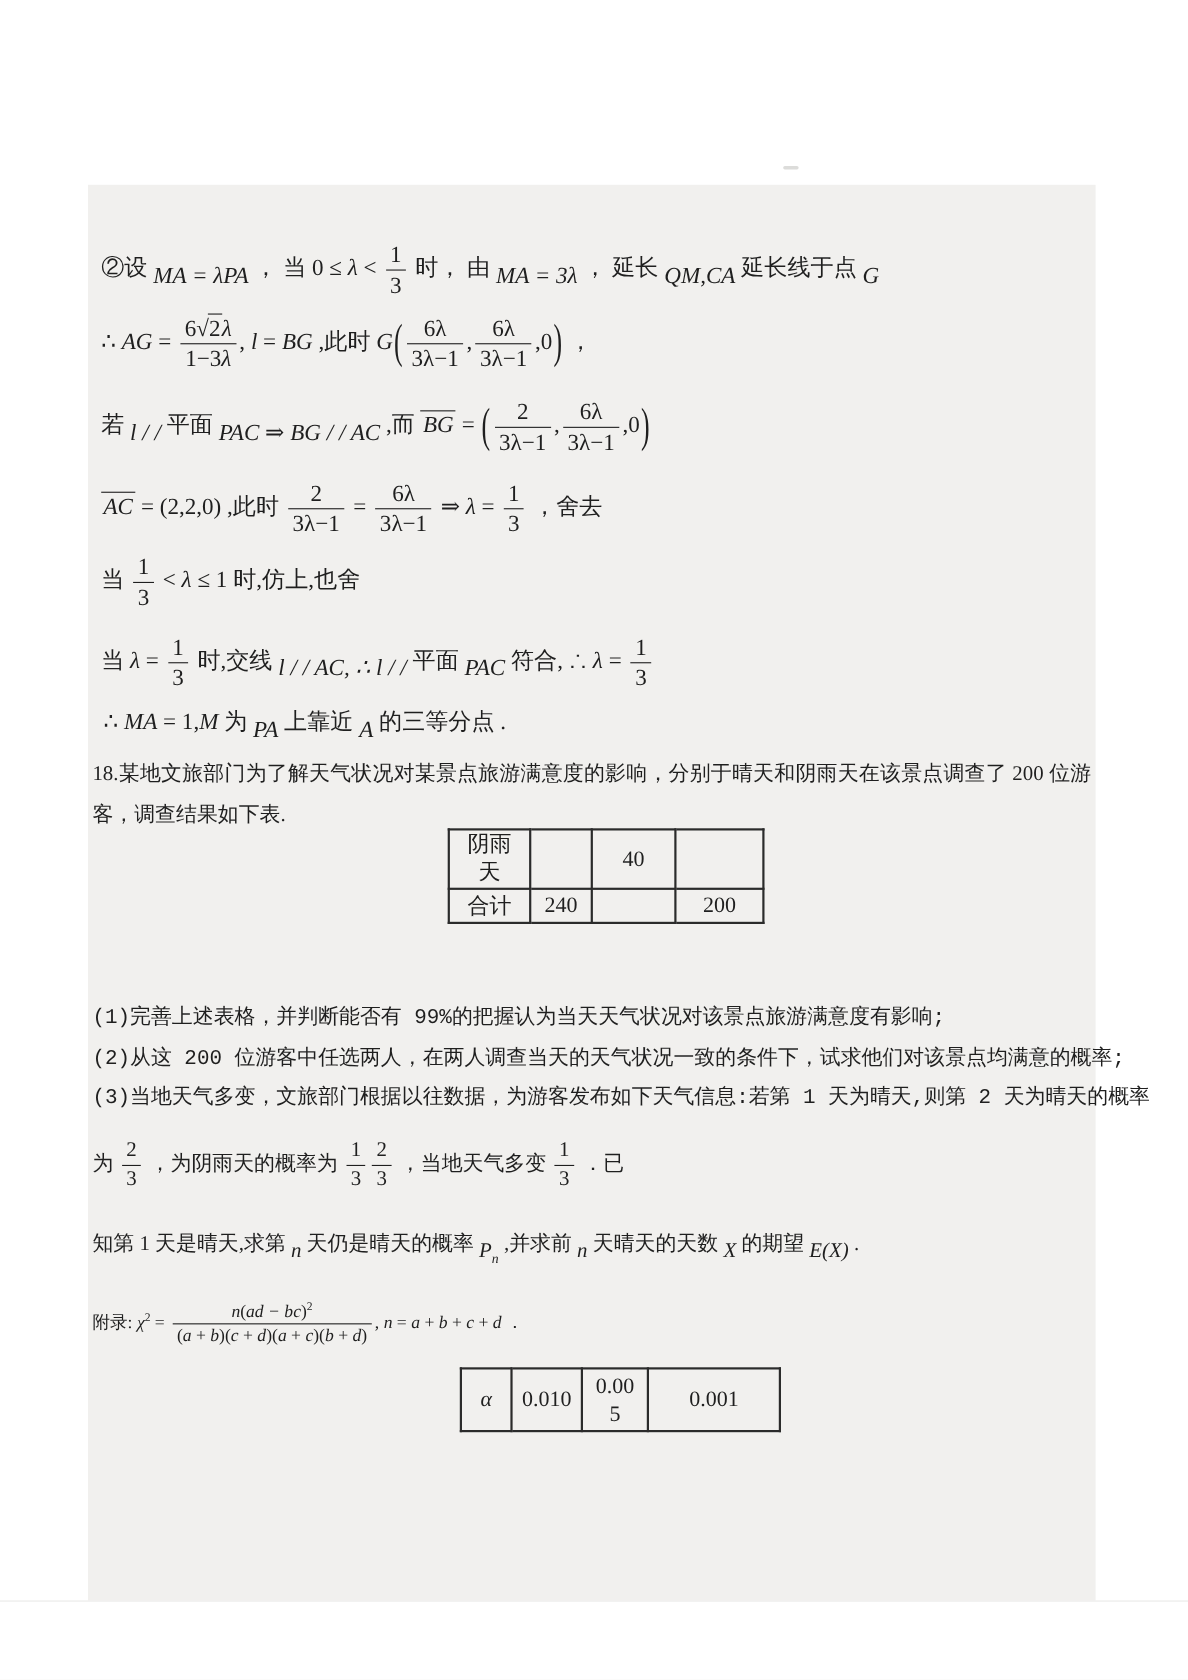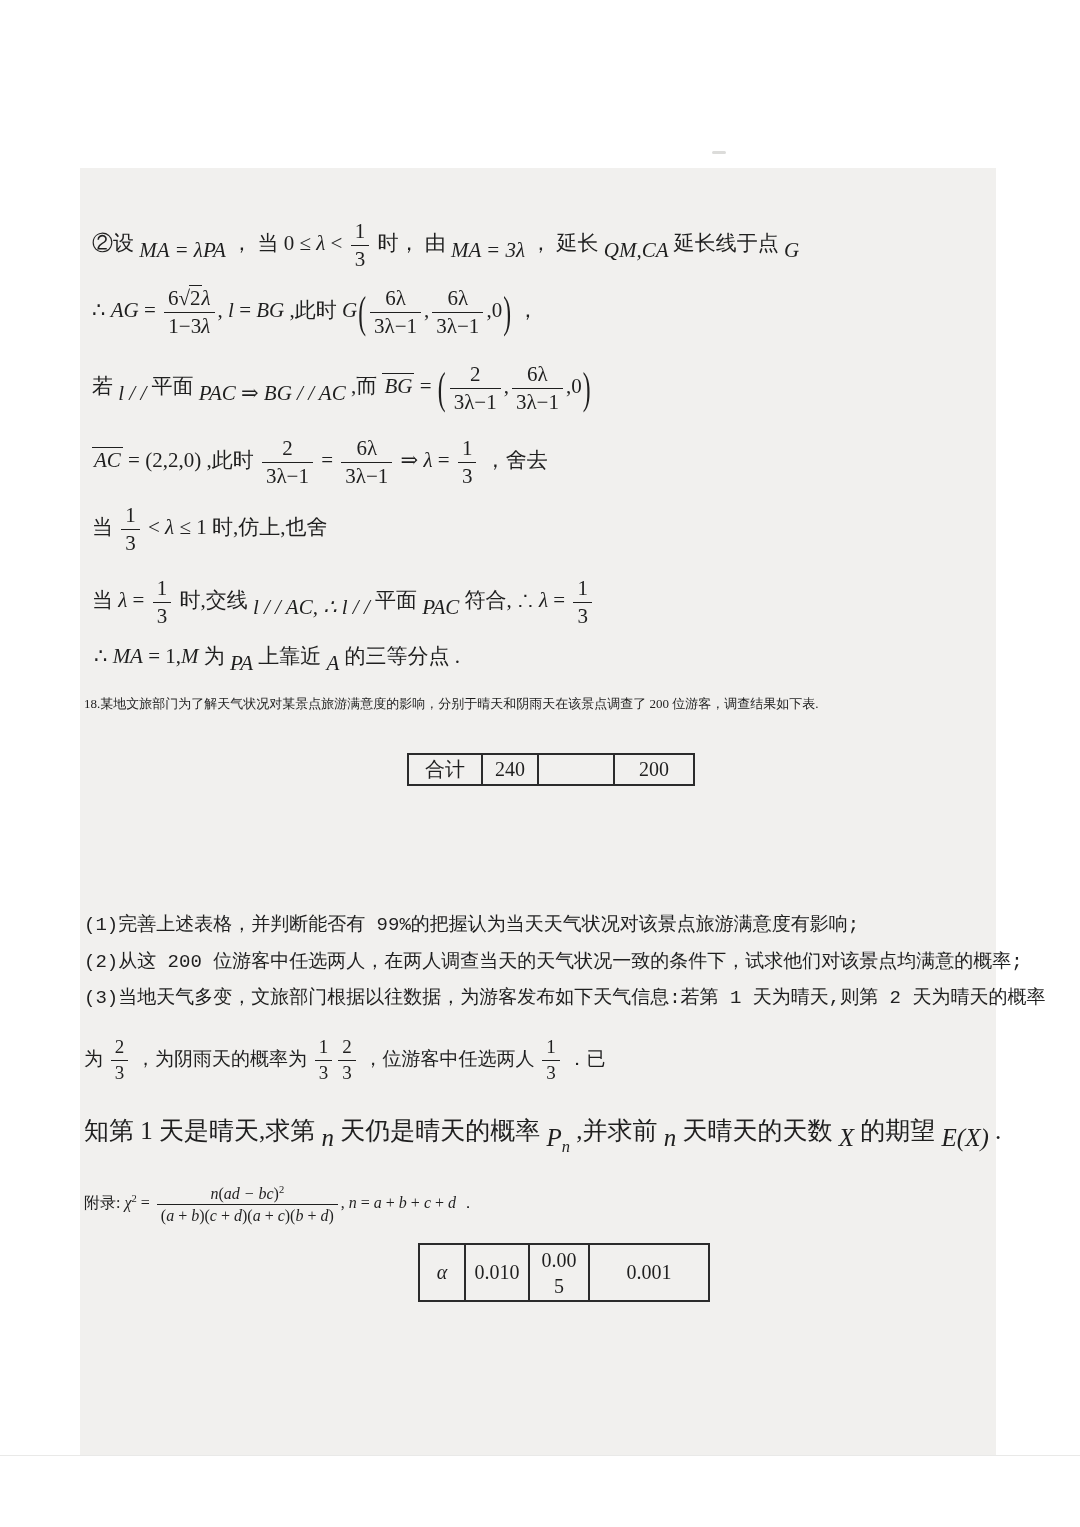--- a/index.html
+++ b/index.html
@@ -6,24 +6,24 @@
   body{
     width:1080px;height:1527px;position:relative;background:#ffffff;
     font-family:"Liberation Serif","DejaVu Serif",serif;color:#1f1f1f;
     overflow:hidden;
   }
   .scan{position:absolute;left:80px;top:168px;width:916px;height:1287px;background:#f1f0ee;}
   .edge-line{position:absolute;left:0;top:1455px;width:1080px;height:1px;background:#e9e9e8;}
   .artifact{position:absolute;left:712px;top:151px;width:14px;height:3px;background:#dcdcda;border-radius:2px;}
   .abs{position:absolute;margin-top:40px;}
   .sol{white-space:nowrap;font-size:21px;line-height:52px;height:52px;}
-  .para{font-size:13px;line-height:37px;width:908px;text-align:justify;}
+  .para{font-size:19px;line-height:37px;width:908px;text-align:justify;}
   .q{font-size:19px;line-height:34px;white-space:nowrap;font-family:Liberation Mono, monospace;}
   .probline{font-size:19px;line-height:70px;height:70px;white-space:nowrap;}
-  .knowline{font-size:25px;line-height:40px;height:40px;white-space:nowrap;}
+  .knowline{font-size:19px;line-height:40px;height:40px;white-space:nowrap;}
   .appendix{font-size:16px;line-height:84px;height:84px;white-space:nowrap;}
   .cn{font-family:"Liberation Serif","DejaVu Serif",serif;}
   .mi{font-style:italic;font-family:"Liberation Serif","DejaVu Serif",serif;}
   .mu{font-family:"Liberation Serif","DejaVu Serif",serif;}
   .low{position:relative;top:7px;display:inline-block;}
   .frac{display:inline-flex;flex-direction:column;vertical-align:middle;text-align:center;margin:0 3px;line-height:1.2;}
   .frac .num{display:block;border-bottom:1.6px solid #1f1f1f;padding:0 4px 1px;}
   .frac .den{display:block;padding:1px 4px 0;}
   sup{font-size:66%;line-height:0;}
   sub{font-size:66%;line-height:0;}
@@ -91,20 +91,26 @@
 <div class="abs para" style="left:84px;top:645px">18.某地文旅部门为了解天气状况对某景点旅游满意度的影响，分别于晴天和阴雨天在该景点调查了 200 位游客，调查结果如下表.</div>
 
 <table class="abs" style="left:407px;top:713px">
   <colgroup>
       <col style="width:74px">
       <col style="width:56px">
       <col style="width:76px">
       <col style="width:80px">
     </colgroup>
   <tbody>
+  <tr style="height:52px">
+    <td><span class="w50">阴雨天</span></td>
+    <td><span></span></td>
+    <td><span>40</span></td>
+    <td><span></span></td>
+  </tr>
   <tr style="height:24px">
     <td><span>合计</span></td>
     <td><span>240</span></td>
     <td><span></span></td>
     <td><span>200</span></td>
   </tr>
 </tbody>
   </table>
 
 <div class="abs q" style="left:84px;top:868px">(1)完善上述表格，并判断能否有 99%的把握认为当天天气状况对该景点旅游满意度有影响;</div>
@@ -113,21 +119,21 @@
 
 <div class="abs probline" style="left:84px;top:984px"><span class="cn">为 </span><span class="frac">
       <span class="num"><span class="mu">2</span></span>
       <span class="den"><span class="mu">3</span></span>
     </span><span class="cn"> ，为阴雨天的概率为 </span><span class="frac">
       <span class="num"><span class="mu">1</span></span>
       <span class="den"><span class="mu">3</span></span>
     </span><span class="frac">
       <span class="num"><span class="mu">2</span></span>
       <span class="den"><span class="mu">3</span></span>
-    </span><span class="cn"> ，位游客中任选两人 </span><span class="frac">
+    </span><span class="cn"> ，当地天气多变 </span><span class="frac">
       <span class="num"><span class="mu">1</span></span>
       <span class="den"><span class="mu">3</span></span>
     </span><span class="cn"> ．已</span></div>
 <div class="abs knowline" style="left:84px;top:1071px"><span class="cn">知第 1 天是晴天,求第 </span><span class="mi low">n</span><span class="cn"> 天仍是晴天的概率 </span><span class="mi low">P</span><sub class="mi low">n</sub><span class="cn"> ,并求前 </span><span class="mi low">n</span><span class="cn"> 天晴天的天数 </span><span class="mi low">X</span><span class="cn"> 的期望 </span><span class="mi low">E(X)</span><span class="cn"> .</span></div>
 <div class="abs appendix" style="left:84px;top:1121px"><span class="cn">附录: </span><span class="mi">χ</span><sup>2</sup><span class="mu"> = </span><span class="frac">
       <span class="num"><span class="mi">n</span><span class="mu">(</span><span class="mi">ad − bc</span><span class="mu">)</span><sup>2</sup></span>
       <span class="den"><span class="mu">(</span><span class="mi">a</span><span class="mu"> + </span><span class="mi">b</span><span class="mu">)(</span><span class="mi">c</span><span class="mu"> + </span><span class="mi">d</span><span class="mu">)(</span><span class="mi">a</span><span class="mu"> + </span><span class="mi">c</span><span class="mu">)(</span><span class="mi">b</span><span class="mu"> + </span><span class="mi">d</span><span class="mu">)</span></span>
     </span><span class="mu">, </span><span class="mi">n</span><span class="mu"> = </span><span class="mi">a</span><span class="mu"> + </span><span class="mi">b</span><span class="mu"> + </span><span class="mi">c</span><span class="mu"> + </span><span class="mi">d</span><span class="cn"> ．</span></div>
 
 <table class="abs" style="left:418px;top:1203px">

